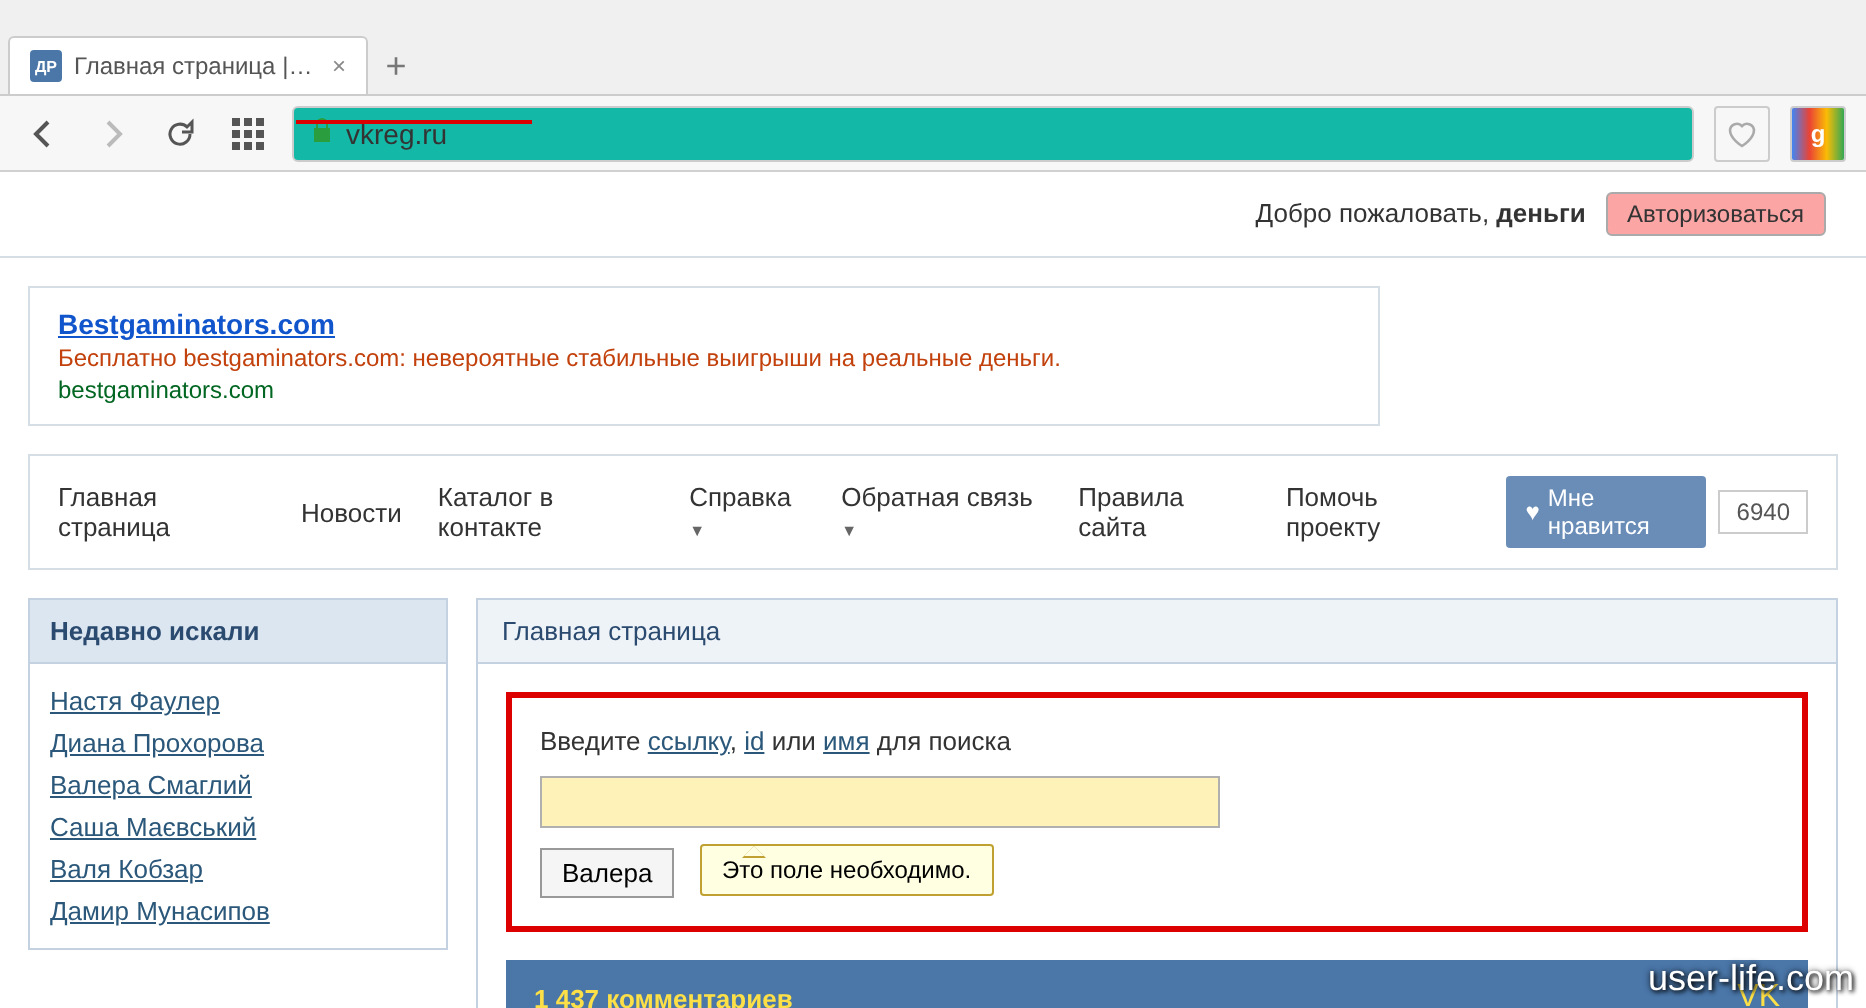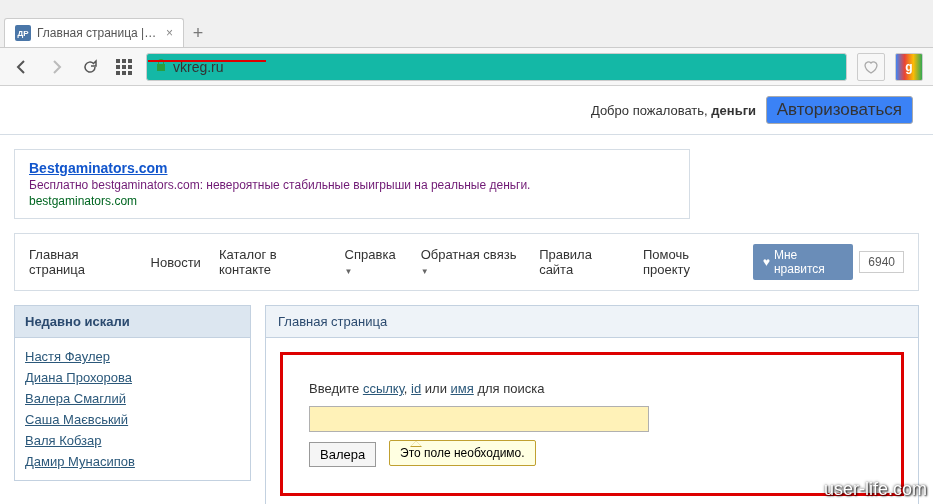--- a/index.html
+++ b/index.html
@@ -23,46 +23,46 @@
   .lock-icon { color: #2a9d3f; }
   .url-text { font-size: 14px; color: #333; }
   .red-underline { position: absolute; height: 2px; background: #d00; }
   .heart-box, .g-box { width: 28px; height: 28px; border: 1px solid #ccc; border-radius: 2px; display: flex; align-items: center; justify-content: center; cursor: pointer; }
   .heart-box { color: #aaa; }
   .g-box { background: linear-gradient(90deg,#4285f4,#ea4335,#fbbc05,#34a853); color: #fff; font-weight: bold; font-size: 12px; }
   
   
   .page { background: #fff; }
   .welcome-bar { padding: 10px 20px; border-bottom: 1px solid #d5dde5; text-align: right; color: #333; }
-  .welcome-bar .btn { display: inline-block; border: 1px solid #aaa; border-radius: 3px; padding: 3px 10px; margin-left: 6px; background: #3b82f6; cursor: pointer; font-size: 17px; }
+  .welcome-bar .btn { display: inline-block; border: 1px solid #aaa; border-radius: 3px; padding: 3px 10px; margin-left: 6px; background: #fca5a5; cursor: pointer; font-size: 12px; }
   
   .ad-box { margin: 14px; border: 1px solid #d5dde5; padding: 10px 14px; width: 676px; }
   .ad-title { color: #1155cc; font-weight: bold; text-decoration: underline; font-size: 14px; }
-  .ad-desc { color: #701a75; font-size: 12px; margin-top: 2px; }
+  .ad-desc { color: #c2410c; font-size: 12px; margin-top: 2px; }
   .ad-url { color: #006621; font-size: 12px; margin-top: 2px; }
   
   .nav-menu { margin: 0 14px; border: 1px solid #d5dde5; padding: 10px 14px; display: flex; align-items: center; gap: 18px; font-size: 13px; color: #333; }
   .nav-menu a { color: #333; text-decoration: none; cursor: pointer; }
   .nav-menu .dd::after { content: " ▼"; font-size: 8px; color: #666; }
   .like-btn { background: #6a8db8; color: #fff; padding: 4px 10px; border-radius: 2px; font-size: 12px; cursor: pointer; display: flex; align-items: center; gap: 4px; }
   .like-count { border: 1px solid #ccc; padding: 3px 8px; font-size: 12px; color: #555; }
   .nav-right { margin-left: auto; display: flex; align-items: center; gap: 6px; }
   
   .two-col { display: flex; gap: 14px; margin: 14px; align-items: flex-start; }
-  .sidebar { width: 237px; }
+  .sidebar { width: 210px; }
   .side-box { border: 1px solid #c3d1e0; }
   .side-head { background: #dce6f0; padding: 8px 10px; font-weight: bold; color: #2b4a6f; border-bottom: 1px solid #c3d1e0; }
   .side-body { padding: 8px 10px; }
   .side-body a { display: block; color: #2b587a; text-decoration: underline; font-size: 13px; padding: 3px 0; cursor: pointer; }
   
   .main { flex: 1; }
   .main-box { border: 1px solid #c3d1e0; }
   .main-head { background: #eef3f8; padding: 8px 12px; color: #2b4a6f; border-bottom: 1px solid #c3d1e0; }
   .main-body { padding: 14px; }
-  .search-block { border: 3px solid #d00; padding: 26px; }
+  .search-block { border: 3px solid #d00; padding: 14px; }
   .search-label { color: #333; margin-bottom: 10px; }
   .search-label a { color: #2b587a; text-decoration: underline; }
   .search-input { width: 340px; height: 26px; border: 1px solid #b0b0b0; background: #fff2b8; padding: 0 6px; outline: none; }
   .search-row { display: flex; align-items: center; gap: 10px; margin-top: 10px; position: relative; }
   .find-btn { border: 1px solid #999; background: #f5f5f5; padding: 4px 10px; cursor: pointer; font-size: 13px; }
   .tooltip { position: absolute; left: 80px; top: -2px; background: #ffffe1; border: 1px solid #c0a030; padding: 5px 10px; font-size: 12px; color: #000000; border-radius: 2px; }
   .tooltip::before { content: ""; position: absolute; top: -6px; left: 20px; border: 6px solid transparent; border-bottom-color: #c0a030; }
   .tooltip::after { content: ""; position: absolute; top: -5px; left: 21px; border: 5px solid transparent; border-bottom-color: #ffffe1; }
   
   .comments-bar { margin-top: 14px; background: #4a76a8; color: #fde047; padding: 10px 14px; font-weight: bold; display: flex; align-items: center; justify-content: space-between; text-align: center; }

